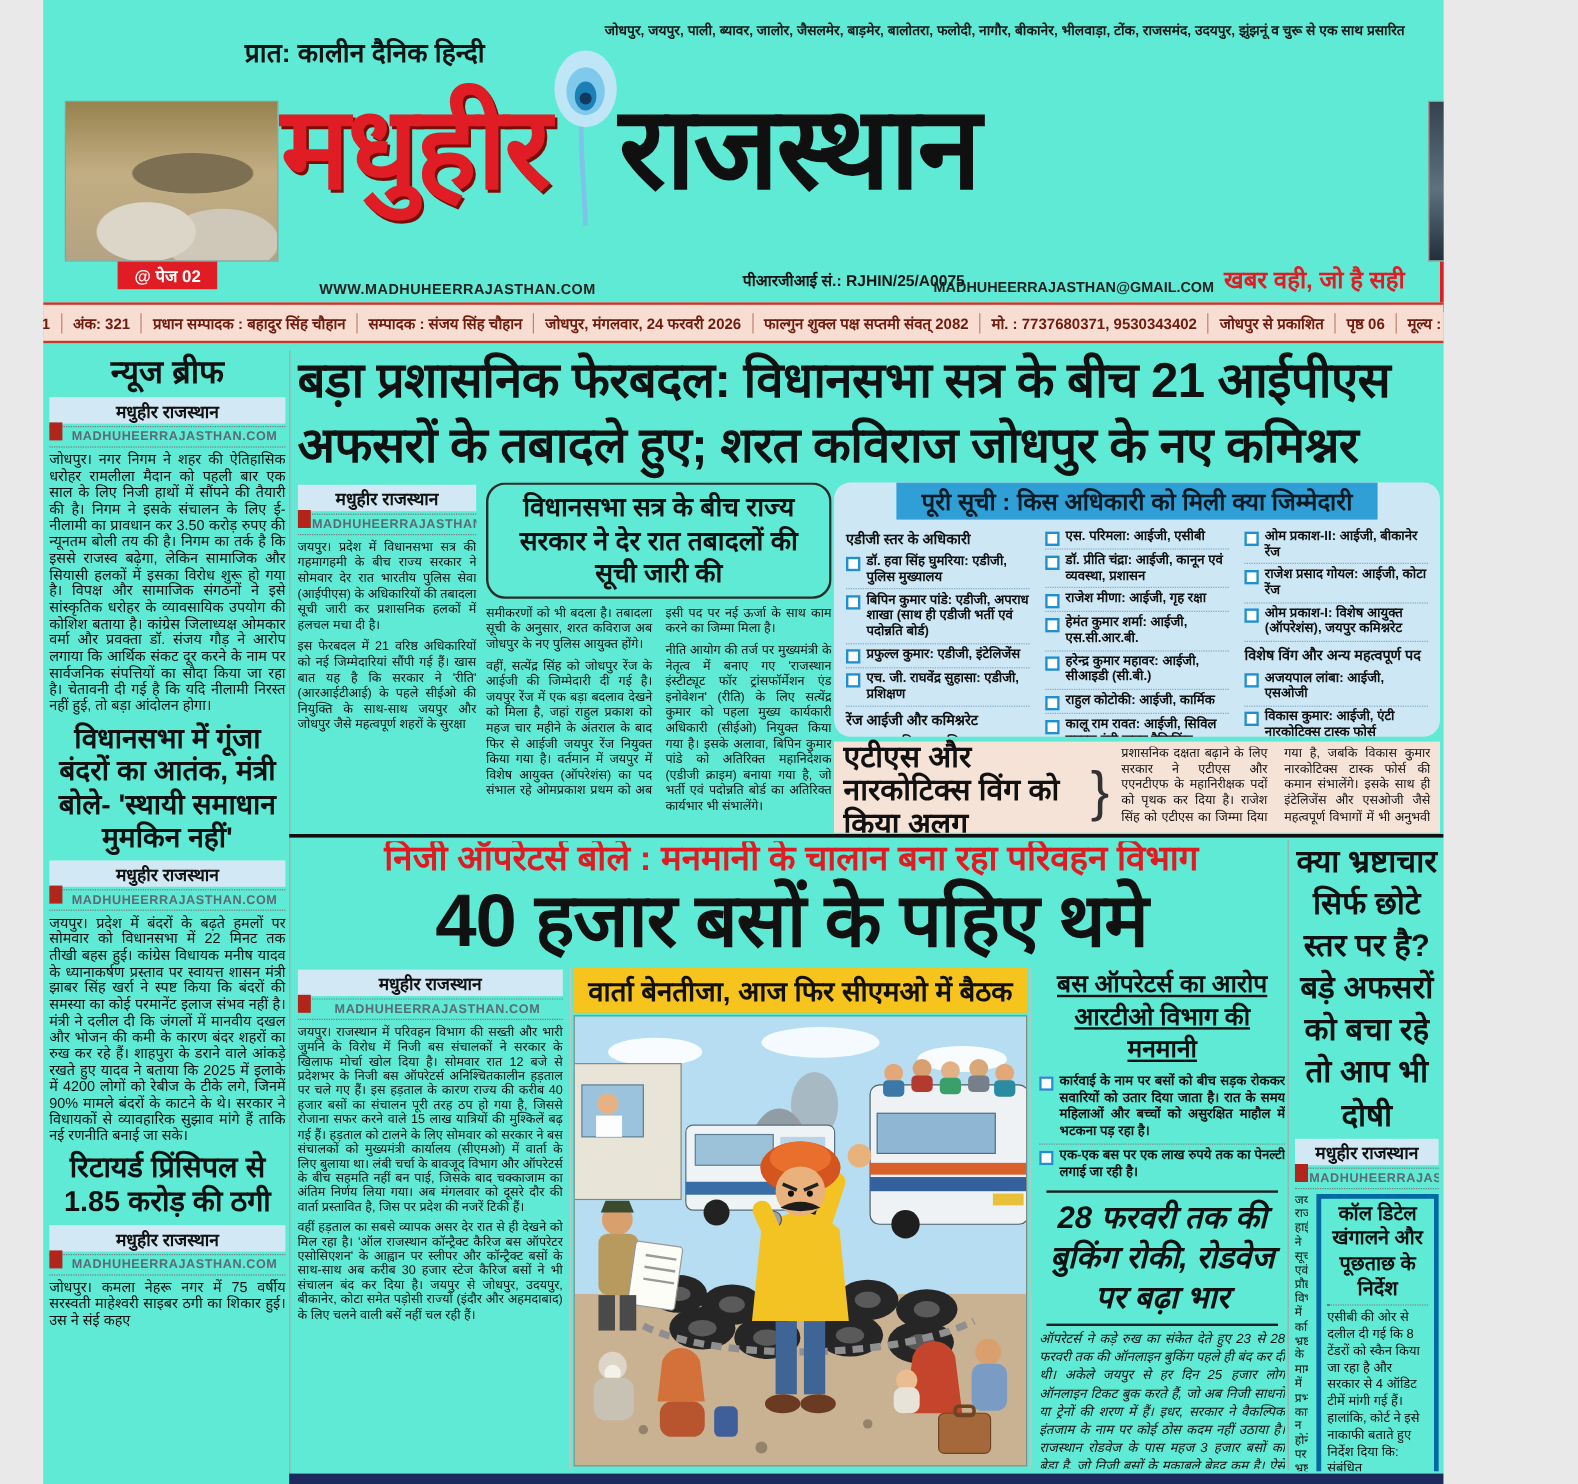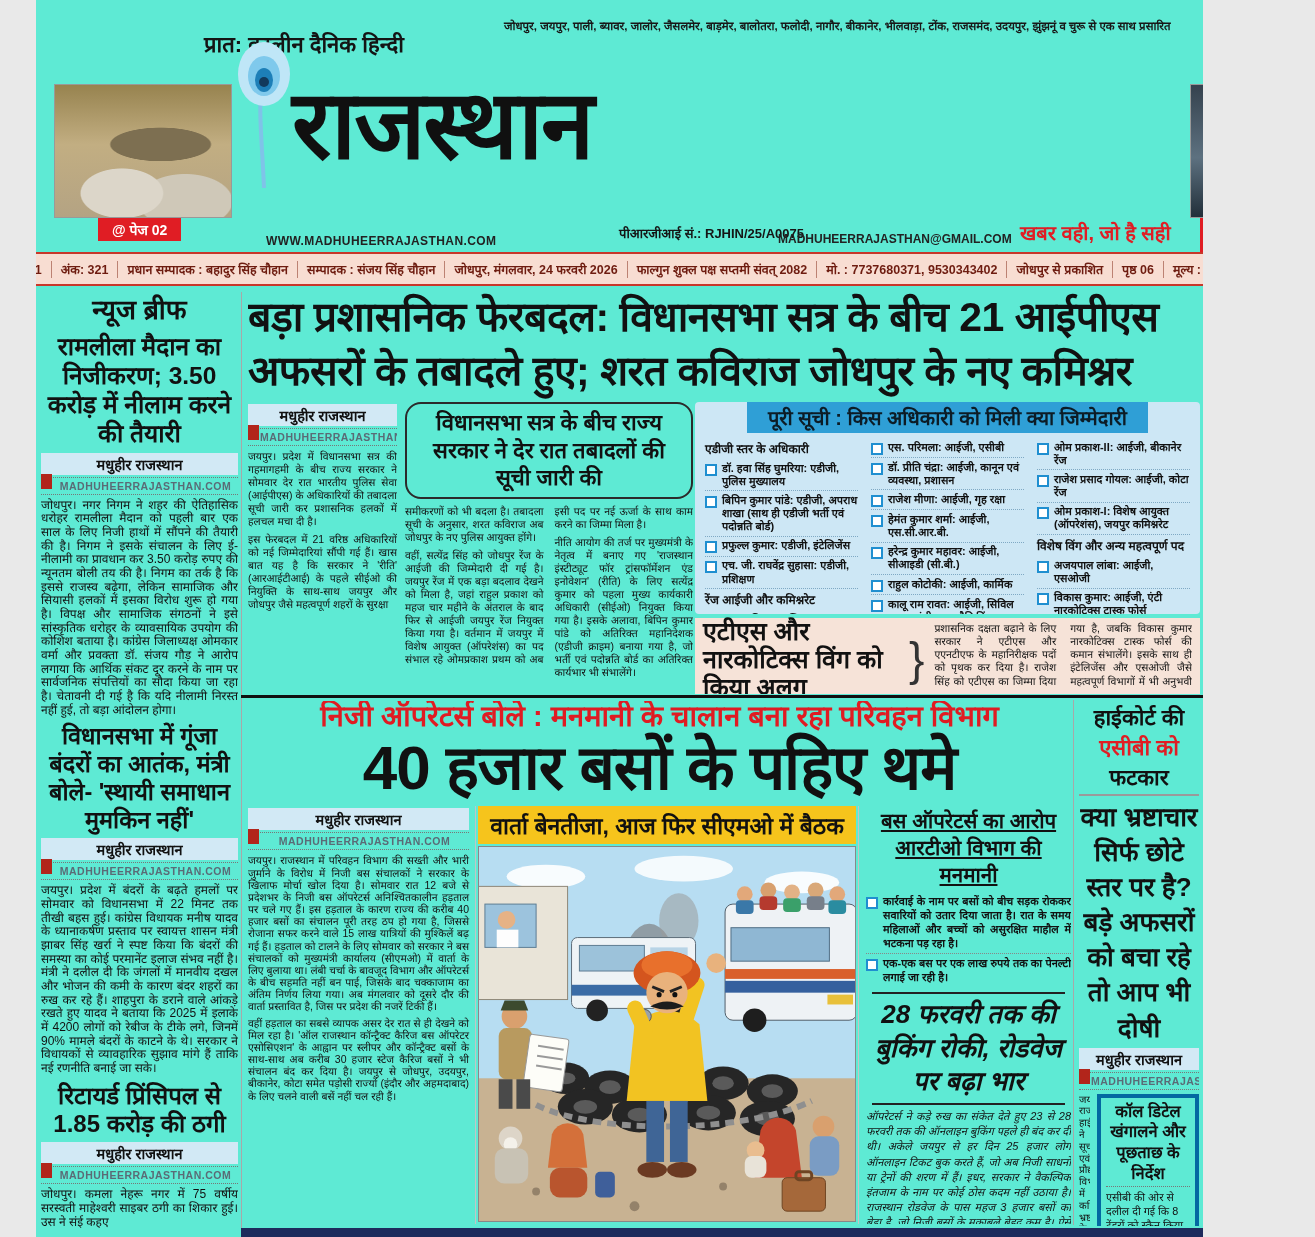--- a/index.html
+++ b/index.html
@@ -58,21 +58,21 @@
   .topstory{position:absolute;left:212px;top:290px;right:3px;height:404px;overflow:hidden;}
   .ts-head{font-size:41px;font-weight:bold;line-height:1.32;margin:0;letter-spacing:-.5px;}
   .ts-cols{position:absolute;left:0;top:112px;right:0;bottom:0;}
   .ts-col1{position:absolute;left:0;top:0;width:149px;bottom:0;overflow:hidden;}
   .ts-mid{position:absolute;left:157px;top:0;width:288px;bottom:0;overflow:hidden;}
   .subhead{border:2.5px solid #2b2b2b;border-radius:16px;padding:5px 8px;text-align:center;
     font-size:22px;font-weight:bold;line-height:1.25;margin-bottom:6px;}
   .smallbody{font-size:10.5px;line-height:1.24;text-align:justify;margin:0 0 5px 0;}
   .mid-text{column-count:2;column-gap:11px;height:212px;overflow:hidden;}
   .ts-right{position:absolute;left:447px;top:0;right:0;bottom:0;}
-  .panel{background:#cde7f5;border-radius:4px;height:212px;overflow:hidden;}
+  .panel{background:#cde7f5;border-radius:14px;height:212px;overflow:hidden;}
   .panel-title{background:#2f9fd6;color:#0c1c26;text-align:center;font-size:20px;font-weight:bold;
     width:78%;margin:0 auto;padding:2px 4px;}
   .panel-cols{display:flex;gap:13px;padding:5px 10px;}
   .panel-col{flex:1;min-width:0;}
   .off-h{font-size:12px;font-weight:bold;padding:2px 0;}
   .off-i{display:flex;gap:5px;font-size:11px;font-weight:600;line-height:1.2;
     padding:2.5px 0;border-bottom:1px dotted #7fa9c4;}
   .cb{flex:none;width:8px;height:8px;border:2px solid #1f8fd0;background:#fff;margin-top:2px;}
   .ats{display:flex;align-items:center;gap:10px;background:#f6e3d8;margin-top:4px;height:82px;padding:2px 8px;box-sizing:border-box;}
   .ats-title{flex:none;width:196px;font-size:25px;font-weight:bold;line-height:1.12;}
@@ -115,20 +115,21 @@
 <div class="page">
 
   <header>
     <div class="cities">जोधपुर, जयपुर, पाली, ब्यावर, जालोर, जैसलमेर, बाड़मेर, बालोतरा, फलोदी, नागौर, बीकानेर, भीलवाड़ा, टोंक, राजसमंद, उदयपुर, झुंझनूं व चुरू से एक साथ प्रसारित</div>
     <div class="tagline">प्रात: कालीन दैनिक हिन्दी</div>
 
     <div class="photo photo-left"></div>
     <div class="page-badge badge-left">@ पेज 02</div>
 
     <div class="logo-row">
+      <span class="logo-red">मधुहीर</span>
       <svg class="feather" viewBox="0 0 64 150">
         <path d="M32 148 C30 100 26 70 30 40" stroke="#7fc3e8" stroke-width="4" fill="none"></path>
         <ellipse cx="32" cy="34" rx="26" ry="32" fill="#bfe6f7"></ellipse>
         <ellipse cx="32" cy="36" rx="16" ry="20" fill="#7fc9ec"></ellipse>
         <ellipse cx="32" cy="40" rx="9" ry="12" fill="#1d7fb8"></ellipse>
         <circle cx="32" cy="42" r="5" fill="#123a5c"></circle>
       </svg>
       <span class="logo-black">राजस्थान</span>
     </div>
 
@@ -150,21 +151,20 @@
       <span>मो. : 7737680371, 9530343402</span>
       <span>जोधपुर से प्रकाशित</span>
       <span>पृष्ठ 06</span>
       <span>मूल्य : 3.00</span>
     </div>
   </header>
 
   <aside class="leftcol">
     <h2 class="nb-title">न्यूज ब्रीफ</h2>
 
-    <h3 class="nb-head nb-head1">रामलीला मैदान का निजीकरण; 3.50 करोड़ में नीलाम करने की तैयारी</h3>
     <div class="byline">
       <div class="byline-bar">मधुहीर राजस्थान</div>
       <div class="byline-src"><span class="byline-sq"></span><span>MADHUHEERRAJASTHAN.COM</span></div>
     </div>
     <p class="nb-body">जोधपुर। नगर निगम ने शहर की ऐतिहासिक धरोहर रामलीला मैदान को पहली बार एक साल के लिए निजी हाथों में सौंपने की तैयारी की है। निगम ने इसके संचालन के लिए ई-नीलामी का प्रावधान कर 3.50 करोड़ रुपए की न्यूनतम बोली तय की है। निगम का तर्क है कि इससे राजस्व बढ़ेगा, लेकिन सामाजिक और सियासी हलकों में इसका विरोध शुरू हो गया है। विपक्ष और सामाजिक संगठनों ने इसे सांस्कृतिक धरोहर के व्यावसायिक उपयोग की कोशिश बताया है। कांग्रेस जिलाध्यक्ष ओमकार वर्मा और प्रवक्ता डॉ. संजय गौड़ ने आरोप लगाया कि आर्थिक संकट दूर करने के नाम पर सार्वजनिक संपत्तियों का सौदा किया जा रहा है। चेतावनी दी गई है कि यदि नीलामी निरस्त नहीं हुई, तो बड़ा आंदोलन होगा।</p>
 
     <h3 class="nb-head nb-head2">विधानसभा में गूंजा बंदरों का आतंक, मंत्री बोले- 'स्थायी समाधान मुमकिन नहीं'</h3>
     <div class="byline">
       <div class="byline-bar">मधुहीर राजस्थान</div>
       <div class="byline-src"><span class="byline-sq"></span><span>MADHUHEERRAJASTHAN.COM</span></div>
@@ -472,21 +472,20 @@
         <div class="booking-head">28 फरवरी तक की बुकिंग रोकी, रोडवेज पर बढ़ा भार</div>
         <div class="booking-rule"></div>
         <p class="booking-body">ऑपरेटर्स ने कड़े रुख का संकेत देते हुए 23 से 28 फरवरी तक की ऑनलाइन बुकिंग पहले ही बंद कर दी थी। अकेले जयपुर से हर दिन 25 हजार लोग ऑनलाइन टिकट बुक करते हैं, जो अब निजी साधनों या ट्रेनों की शरण में हैं। इधर, सरकार ने वैकल्पिक इंतजाम के नाम पर कोई ठोस कदम नहीं उठाया है। राजस्थान रोडवेज के पास महज 3 हजार बसों का बेड़ा है, जो निजी बसों के मुकाबले बेहद कम है। ऐसे में लंबी दूरी के यात्रियों को स्टेशन और स्टैंड्स पर घंटों इंतजार करना पड़ रहा है।</p>
       </div>
     </div>
   </section>
 
   <div class="vdiv vdiv2"></div>
 
   <section class="hc">
-    <div class="hc-kicker"><span>हाईकोर्ट की </span><span class="red">एसीबी को</span><span> फटकार</span></div>
     <h2 class="hc-head">क्या भ्रष्टाचार सिर्फ छोटे स्तर पर है? बड़े अफसरों को बचा रहे तो आप भी दोषी</h2>
     <div class="byline">
       <div class="byline-bar">मधुहीर राजस्थान</div>
       <div class="byline-src"><span class="byline-sq"></span><span>MADHUHEERRAJASTHAN.COM</span></div>
     </div>
     <div class="hc-row">
       <p class="hc-body">जयपुर। राजस्थान हाईकोर्ट ने सूचना एवं प्रौद्योगिकी विभाग में कथित भ्रष्टाचार के मामलों में प्रभावी कार्रवाई न होने पर भ्रष्टाचार निरोधक ब्यूरो को कड़ी फटकार लगाई है। कोर्ट ने तीखी टिप्पणी करते हुए कहा कि यदि भ्रष्टाचारियों को संरक्षण दिया जा रहा है, तो इसके लिए एसीबी के अधिकारी भी उतने ही जिम्मेदार माने जाएंगे। न्यायाधीश अशोक कुमार जैन ने डॉ. टी एन शर्मा की याचिका पर सुनवाई के दौरान एसीबी की कार्यप्रणाली पर सवाल उठाए। जब एसीबी के डीआईजी आनंद शर्मा ने बताया कि पिछले 3-4 महीनों में 16 कार्रवाई की गई हैं, जिनमें सबसे बड़ा अधिकारी तहसीलदार स्तर का था, तो कोर्ट ने मौखिक रूप से पूछा– क्या ऊपर के स्तर पर भ्रष्टाचार खत्म हो गया है? क्या केवल क्लास-बी और सी कर्मचारी ही रिश्वत ले रहे हैं? याचिकाकर्ता के अधिवक्ता पूनम चंद भंडारी ने अदालत को अवगत कराया कि अदालती आदेश के बावजूद दस्तावेजों के साथ 27 शिकायतें एसीबी को सौंपी गई थीं, लेकिन जांच के नाम पर अब तक कोई ठोस कदम नहीं उठाया गया। इस पर कोर्ट ने नाराजगी जताते हुए कहा कि आपको पर्याप्त समय दिया जा चुका है, अब और देरी बर्दाश्त नहीं की जाएगी।</p>
       <div class="hc-side">
         <div class="hc-side-title">कॉल डिटेल खंगालने और पूछताछ के निर्देश</div>
         <div class="hc-side-body">एसीबी की ओर से दलील दी गई कि 8 टेंडरों को स्कैन किया जा रहा है और सरकार से 4 ऑडिट टीमें मांगी गई हैं। हालांकि, कोर्ट ने इसे नाकाफी बताते हुए निर्देश दिया कि: संबंधित उच्चाधिकारियों को बुलाकर तुरंत पूछताछ की जाए। संदिग्ध अधिकारियों की कॉल डिटेल (सीडीआर) खंगाली जाए। जांच की स्टेटस रिपोर्ट अगली सुनवाई पर पेश करें।</div>

